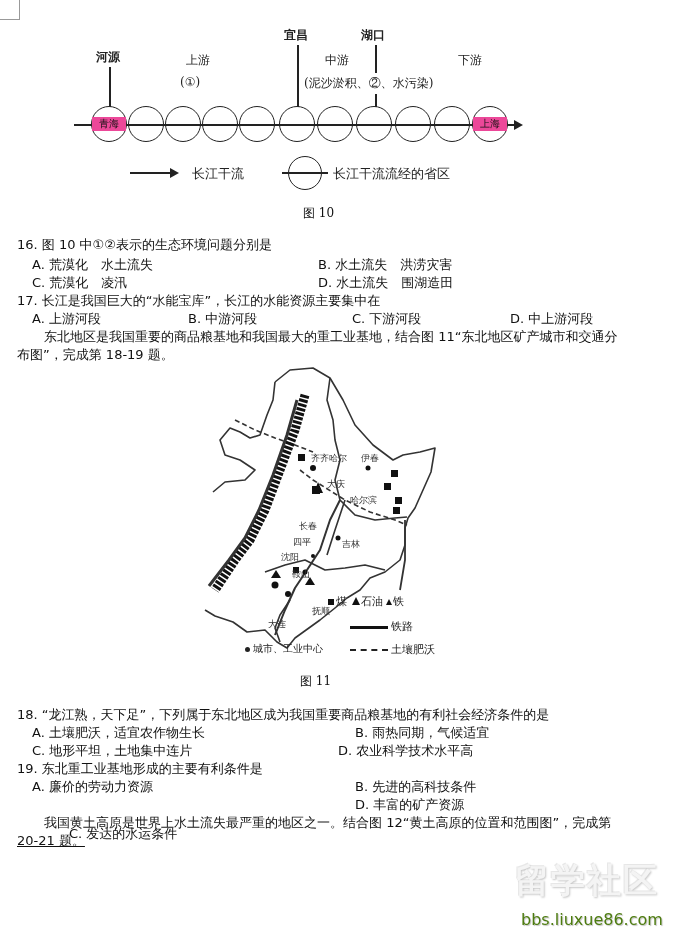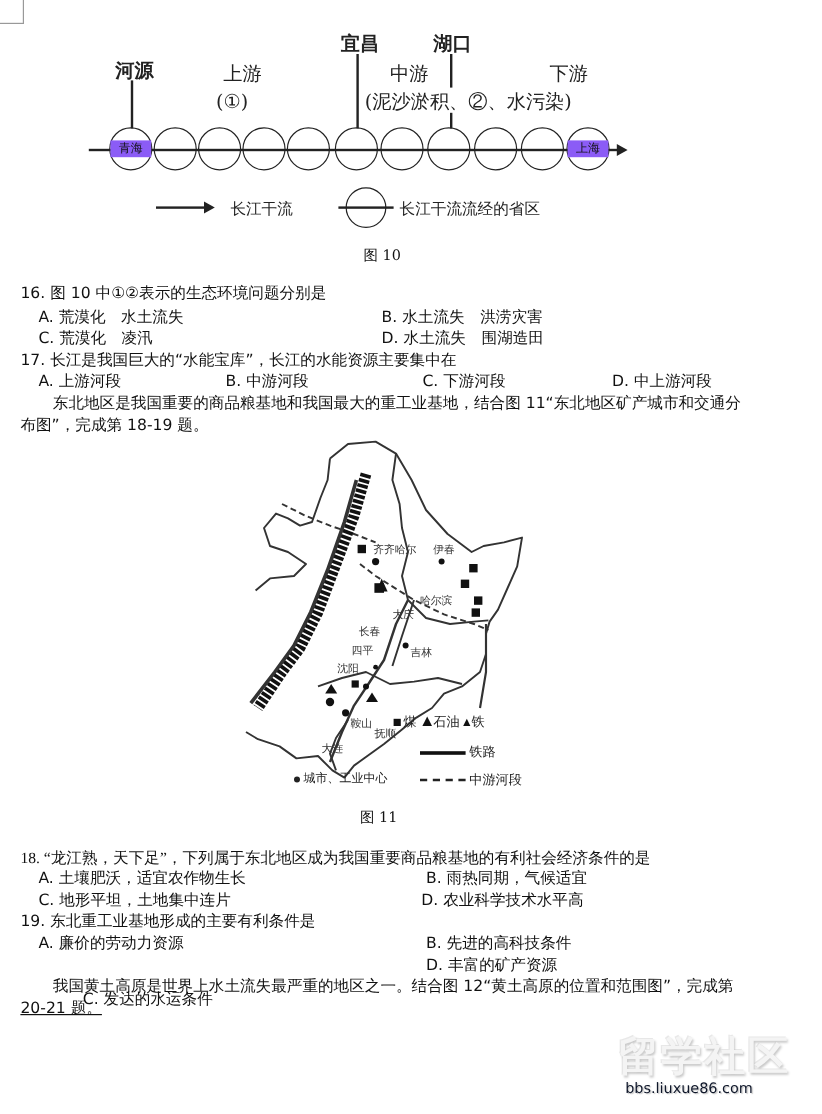--- a/index.html
+++ b/index.html
@@ -5,43 +5,43 @@
   html, body { margin: 0; padding: 0; background: #ffffff; }
   body {
     width: 685px; height: 928px; position: relative; overflow: hidden;
     font-family: "DejaVu Sans", sans-serif; color: #111;
   }
   .abs { position: absolute; }
   .corner-mark { left: 0; top: 0; width: 19px; height: 19px; border-right: 1px solid #999; border-bottom: 1px solid #999; }
 
   
   .fig10 { left: 0; top: 0; width: 685px; height: 232px; }
-  .lbl { position: absolute; font-size: 16px; font-family: "DejaVu Serif", serif; color: #222; white-space: nowrap; }
+  .lbl { position: absolute; font-size: 12px; font-family: "DejaVu Serif", serif; color: #222; white-space: nowrap; }
   .vline { position: absolute; width: 2px; background: #222; }
   .mainline { position: absolute; left: 74px; top: 124px; width: 445px; height: 2px; background: #222; }
   .circle { position: absolute; top: 106px; width: 36px; height: 36px; border: 1.6px solid #222; border-radius: 50%; box-sizing: border-box; background: transparent; }
-  .circle span { position: absolute; left: 0; right: 0; top: 10px; text-align: center; font-size: 10px; font-family: "DejaVu Serif", serif; background: #8b5cf6; }
+  .circle span { position: absolute; left: 0; right: 0; top: 10px; text-align: center; font-size: 10px; font-family: "DejaVu Serif", serif; background: #ec4899; }
   .arrowhead { position: absolute; width: 0; height: 0; border-top: 5px solid transparent; border-bottom: 5px solid transparent; border-left: 9px solid #222; }
   .sea-box { position: absolute; left: 527px; top: 107px; width: 73px; height: 36px; border: 1.6px solid #222; box-sizing: border-box; font-size: 16px; font-family: "DejaVu Serif", serif; text-align: center; line-height: 33px; }
   .legend-line { position: absolute; height: 2px; background: #222; }
   .legend-circle { position: absolute; width: 34px; height: 34px; border: 1.6px solid #222; border-radius: 50%; box-sizing: border-box; }
   .fig-title { position: absolute; font-size: 12px; font-family: "DejaVu Serif", serif; }
 
   
   .q { position: absolute; font-size: 13px; line-height: 17px; white-space: nowrap; font-family: "DejaVu Sans", sans-serif; }
   .opt { position: absolute; font-size: 13px; line-height: 17px; white-space: nowrap; }
 
   
   .map { position: absolute; left: 195px; top: 360px; width: 260px; height: 300px; }
   .map-label { position: absolute; font-size: 9px; font-family: "DejaVu Serif", serif; color: #333; white-space: nowrap; }
   .legend-text { position: absolute; font-size: 11px; font-family: "DejaVu Serif", serif; color: #222; white-space: nowrap; }
 
   .watermark { position: absolute; left: 515px; top: 858px; width: 150px; height: 60px; }
   .wm-big { position: absolute; left: 0; top: 0; font-size: 34px; font-weight: bold; color: #f4f4f4; letter-spacing: 2px; text-shadow: 1px 1px 2px #c8c8c8, -1px -1px 0 #e8e8e8; font-family: "DejaVu Sans", sans-serif; }
-  .wm-small { position: absolute; left: 6px; top: 42px; font-size: 12px; color: #0f172a; text-shadow: 1px 1px 1px #c0c0c0; font-family: "DejaVu Sans", sans-serif; }
+  .wm-small { position: absolute; left: 6px; top: 52px; font-size: 16px; color: #4d7c0f; text-shadow: 1px 1px 1px #c0c0c0; font-family: "DejaVu Sans", sans-serif; }
 </style>
 </head>
 <body>
 
 <div class="abs corner-mark"></div>
 
 <div class="abs fig10">
   <span class="lbl" style="left:96px;top:49px;font-weight:bold;">河源</span>
   <span class="lbl" style="left:186px;top:52px;">上游</span>
   <span class="lbl" style="left:180px;top:75px;">(①)</span>
@@ -141,54 +141,54 @@
       <rect x="98" y="207" width="6" height="6"></rect>
       <polygon points="76,218 86,218 81,210"></polygon>
       <circle cx="80" cy="225" r="3.5"></circle>
       <polygon points="110,225 120,225 115,217"></polygon>
       <circle cx="93" cy="234" r="3"></circle>
     </g>
   </svg>
 
   <span class="map-label" style="left:116px;top:92px;">齐齐哈尔</span>
   <span class="map-label" style="left:166px;top:92px;">伊春</span>
-  <span class="map-label" style="left:132px;top:118px;margin-top:28px;">大庆</span>
+  <span class="map-label" style="left:132px;top:118px;">大庆</span>
   <span class="map-label" style="left:155px;top:134px;">哈尔滨</span>
   <span class="map-label" style="left:104px;top:160px;">长春</span>
   <span class="map-label" style="left:147px;top:178px;">吉林</span>
   <span class="map-label" style="left:98px;top:176px;">四平</span>
   <span class="map-label" style="left:86px;top:191px;">沈阳</span>
   <span class="map-label" style="left:117px;top:206px;margin-top:39px;">抚顺</span>
-  <span class="map-label" style="left:97px;top:237px;">鞍山</span>
+  <span class="map-label" style="left:97px;top:208px;">鞍山</span>
   <span class="map-label" style="left:73px;top:258px;">大连</span>
 
   
   <span class="abs" style="left:133px;top:239px;width:6px;height:6px;background:#111;"></span>
   <span class="legend-text" style="left:141px;top:234px;">煤</span>
   <span class="abs" style="left:157px;top:237px;width:0;height:0;border-left:4px solid transparent;border-right:4px solid transparent;border-bottom:8px solid #111;"></span>
   <span class="legend-text" style="left:166px;top:234px;">石油</span>
   <span class="abs" style="left:191px;top:239px;width:0;height:0;border-left:3px solid transparent;border-right:3px solid transparent;border-bottom:6px solid #111;"></span>
   <span class="legend-text" style="left:198px;top:234px;">铁</span>
 
   <span class="abs" style="left:155px;top:266px;width:38px;height:3px;background:#111;"></span>
   <span class="legend-text" style="left:196px;top:259px;">铁路</span>
 
   <span class="abs" style="left:50px;top:287px;width:5px;height:5px;border-radius:50%;background:#222;"></span>
   <span class="legend-text" style="left:58px;top:282px;font-size:10px;">城市、工业中心</span>
   <span class="abs" style="left:155px;top:289px;width:38px;height:0;border-top:2px dashed #222;"></span>
-  <span class="legend-text" style="left:196px;top:282px;">中游河段</span>
+  <span class="legend-text" style="left:196px;top:282px;">土壤肥沃</span>
 </div>
 
 <span class="fig-title" style="left:300px;top:673px;">图 11</span>
 
-<div class="q" style="left:17px;top:706px;font-family:Liberation Serif, serif;">18. “龙江熟，天下足”，下列属于东北地区成为我国重要商品粮基地的有利社会经济条件的是</div>
+<div class="q" style="left:17px;top:706px;">18. “龙江熟，天下足”，下列属于东北地区成为我国重要商品粮基地的有利社会经济条件的是</div>
 <div class="opt" style="left:32px;top:724px;">A. 土壤肥沃，适宜农作物生长</div>
 <div class="opt" style="left:355px;top:724px;">B. 雨热同期，气候适宜</div>
 <div class="opt" style="left:32px;top:742px;">C. 地形平坦，土地集中连片</div>
-<div class="opt" style="left:351px;top:742px;text-align:right;">D. 农业科学技术水平高</div>
+<div class="opt" style="left:338px;top:742px;text-align:right;">D. 农业科学技术水平高</div>
 
 <div class="q" style="left:17px;top:760px;">19. 东北重工业基地形成的主要有利条件是</div>
 <div class="opt" style="left:32px;top:778px;">A. 廉价的劳动力资源</div>
 <div class="opt" style="left:355px;top:778px;">B. 先进的高科技条件</div>
 <div class="opt" style="left:32px;top:825px;margin-left:37px;">C. 发达的水运条件</div>
 <div class="opt" style="left:355px;top:796px;">D. 丰富的矿产资源</div>
 
 <div class="q" style="left:44px;top:814px;">我国黄土高原是世界上水土流失最严重的地区之一。结合图 12“黄土高原的位置和范围图”，完成第</div>
 <div class="q" style="left:17px;top:832px;text-decoration:underline;">20-21 题。</div>
 

